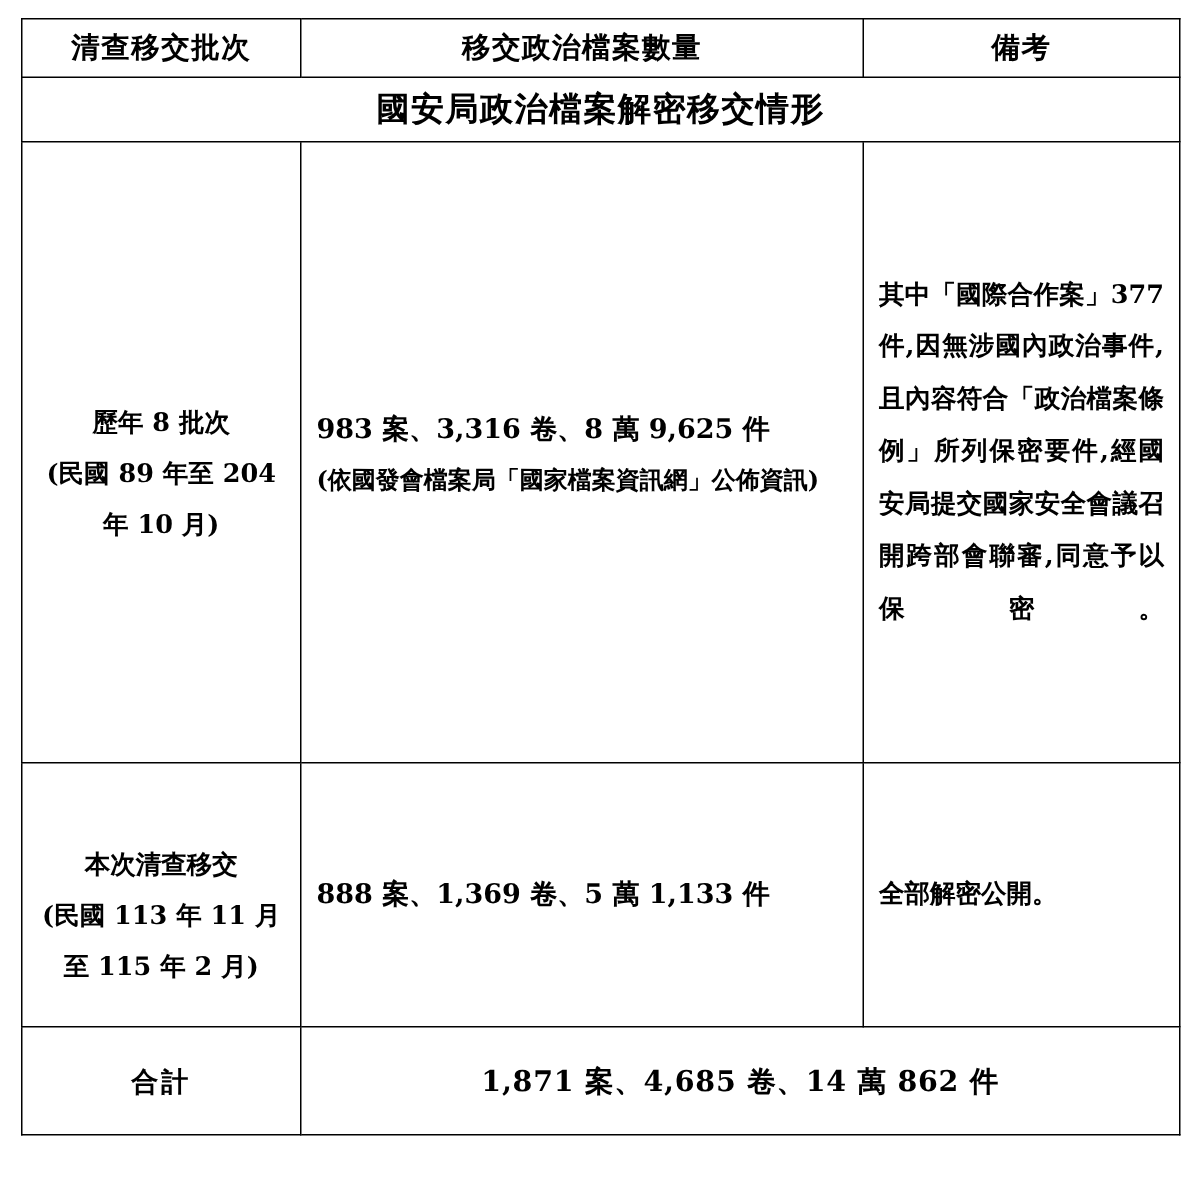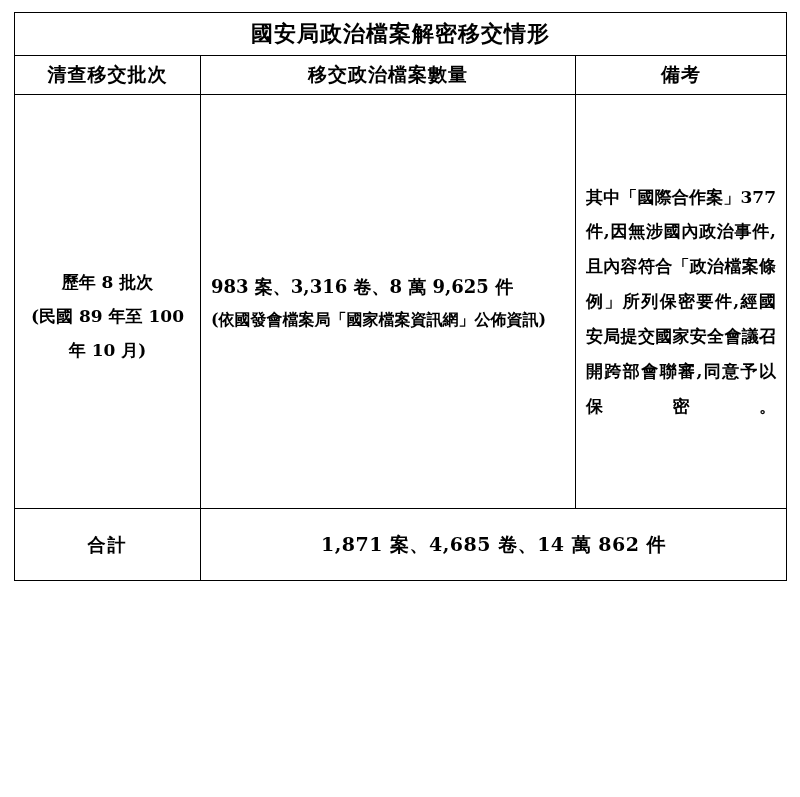--- a/index.html
+++ b/index.html
@@ -109,37 +109,47 @@
 
 <div class="page">
   <table class="doc">
     <colgroup>
       <col class="c1">
       <col class="c2">
       <col class="c3">
     </colgroup>
     <tbody>
       <tr>
-        <td class="title-cell" colspan="3">國安局政治檔案解密移交情形</td>
-      </tr>
-      <tr>
         <td class="head-cell">清查移交批次</td>
         <td class="head-cell">移交政治檔案數量</td>
         <td class="head-cell">備考</td>
       </tr>
+      <tr>
+        <td class="title-cell" colspan="3">國安局政治檔案解密移交情形</td>
+      </tr>
       <tr class="row-h1">
         <td class="batch-cell">
           <span class="l1">歷年 8 批次</span>
-          <span class="l2">(民國 89 年至 100 年 10 月)</span>
+          <span class="l2">(民國 89 年至 204 年 10 月)</span>
         </td>
         <td class="qty-cell">
           <span class="main">983 案、3,316 卷、8 萬 9,625 件</span>
           <span class="note">(依國發會檔案局「國家檔案資訊網」公佈資訊)</span>
         </td>
         <td class="remark-cell">其中「國際合作案」377 件,因無涉國內政治事件,且內容符合「政治檔案條例」所列保密要件,經國安局提交國家安全會議召開跨部會聯審,同意予以保密。</td>
+      </tr>
+      <tr class="row-h2">
+        <td class="batch-cell">
+          <span class="l1">本次清查移交</span>
+          <span class="l2">(民國 113 年 11 月至 115 年 2 月)</span>
+        </td>
+        <td class="qty-cell">
+          <span class="main">888 案、1,369 卷、5 萬 1,133 件</span>
+        </td>
+        <td class="remark-cell mid">全部解密公開。</td>
       </tr>
       <tr class="row-h3">
         <td class="total-label">合計</td>
         <td class="total-value" colspan="2">1,871 案、4,685 卷、14 萬 862 件</td>
       </tr>
     </tbody>
   </table>
 </div>
 
 </body></html>

